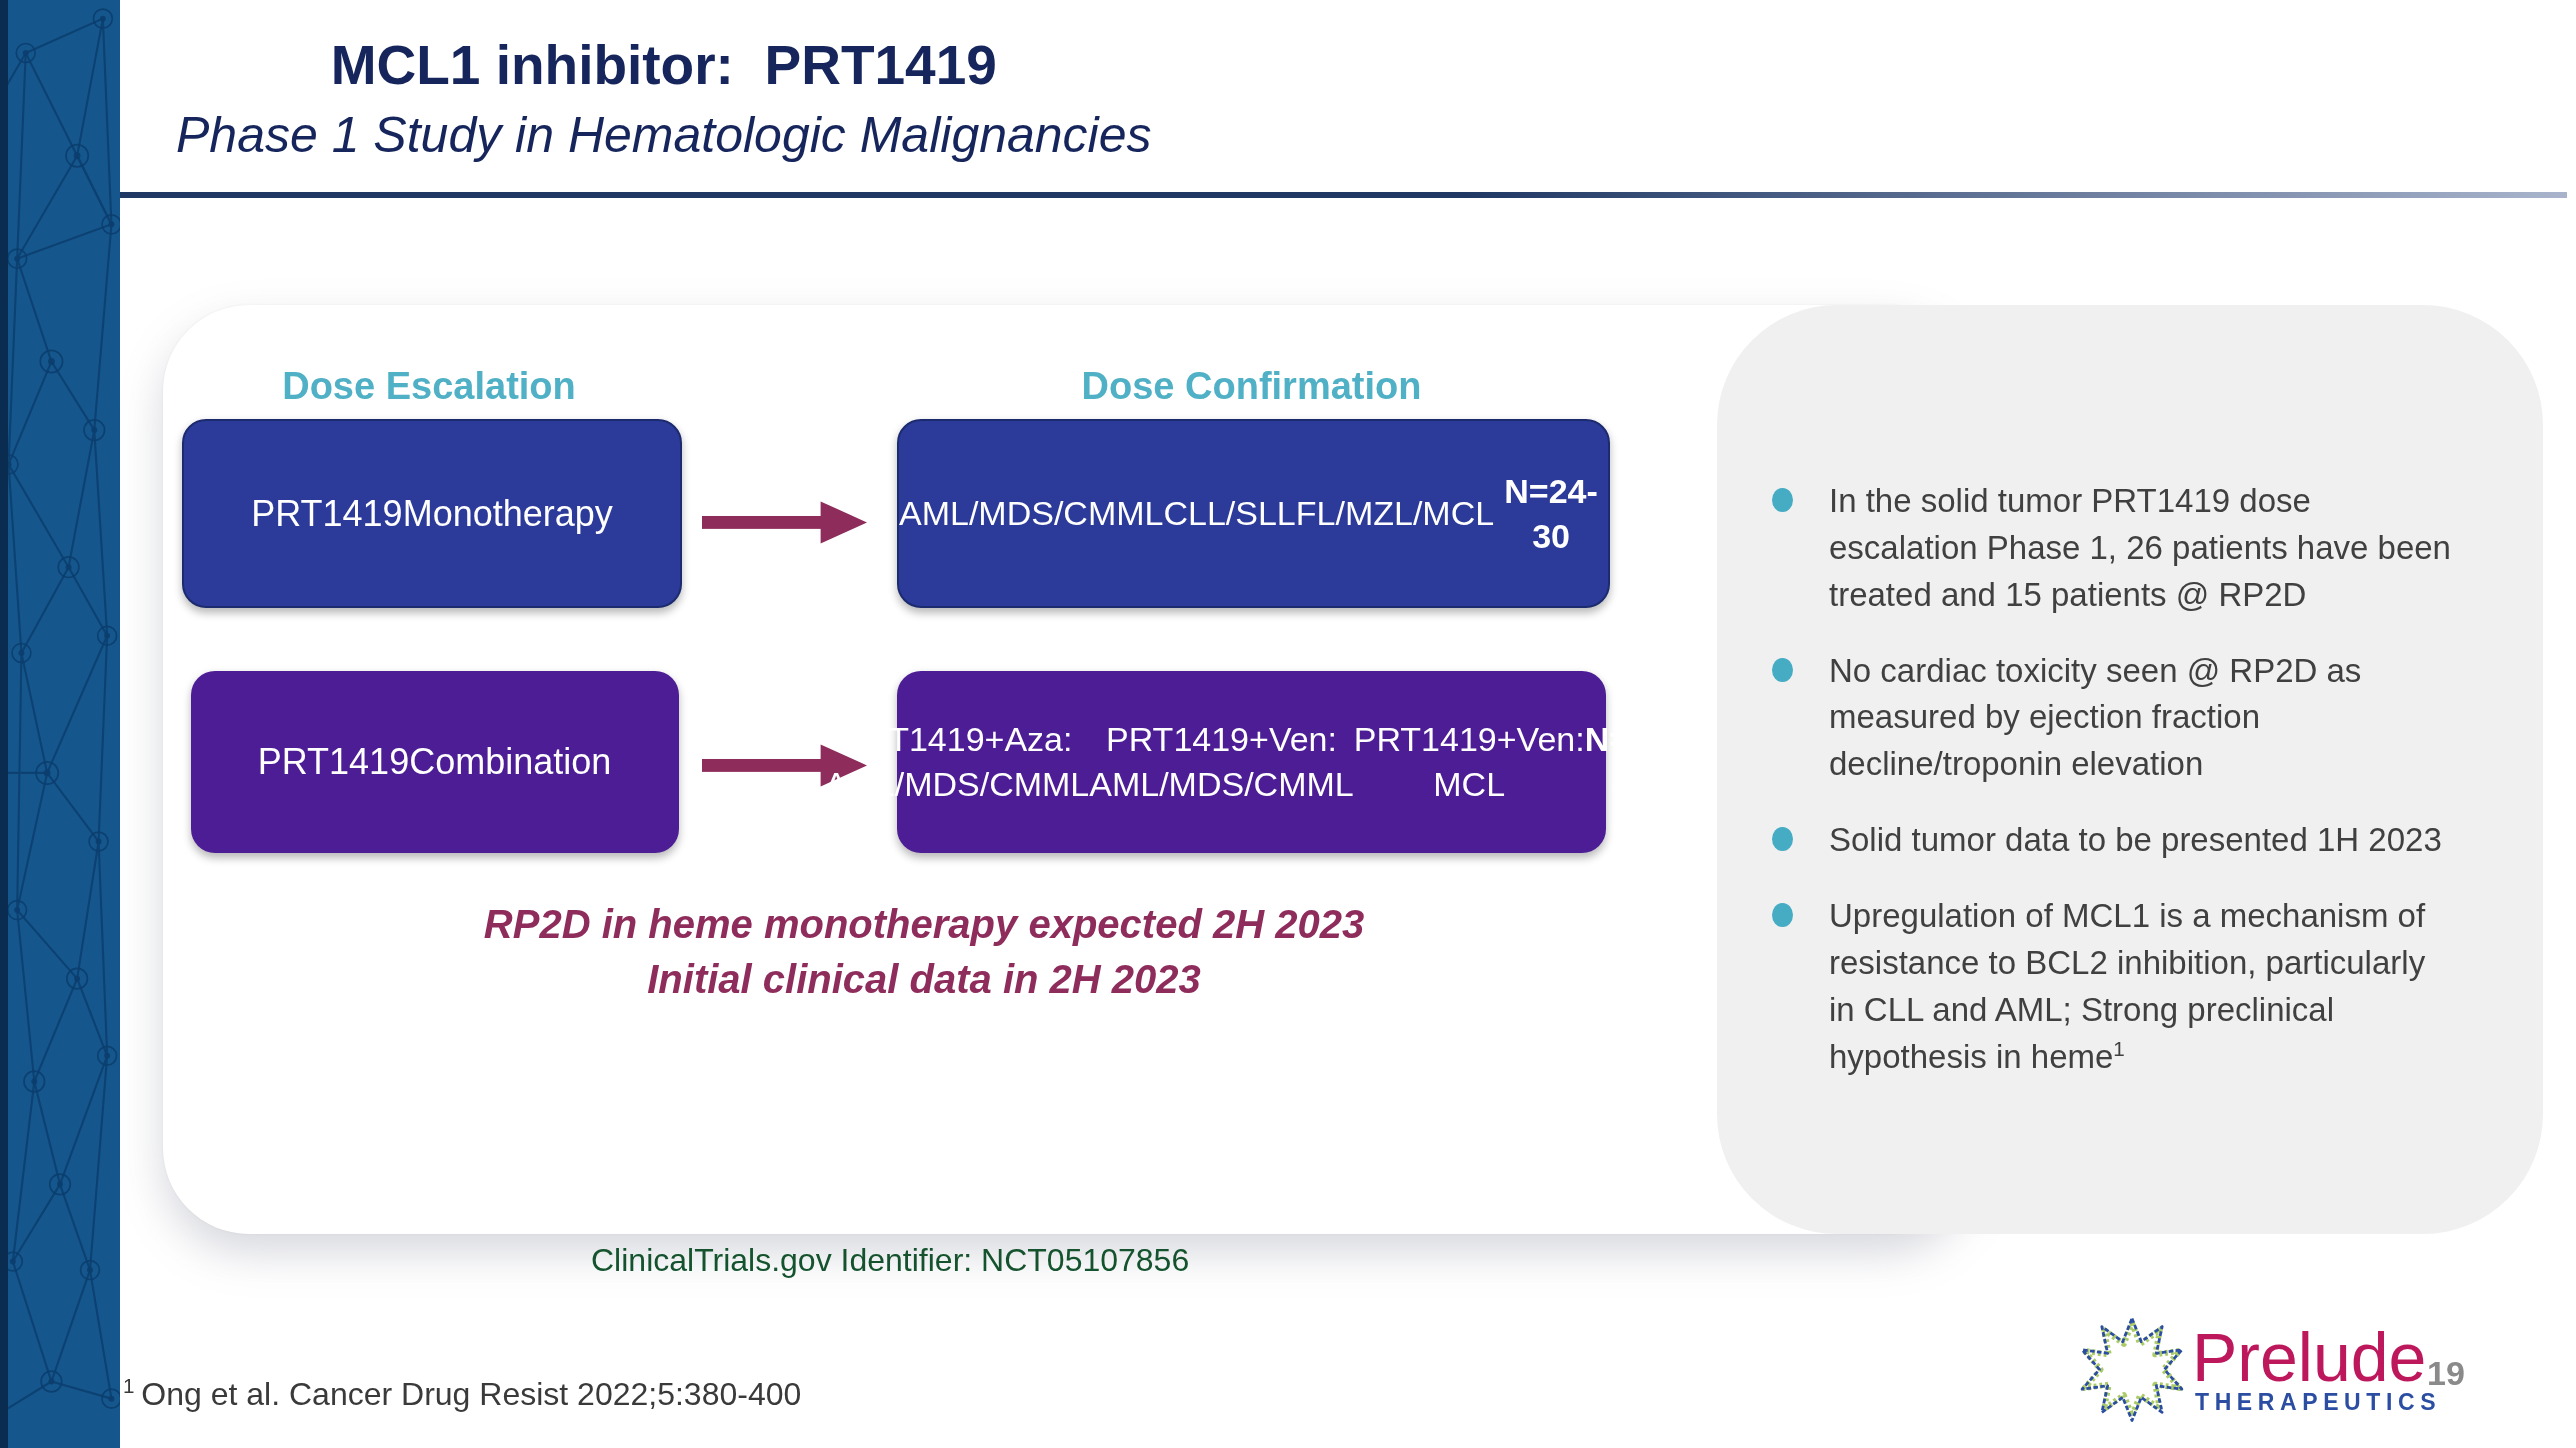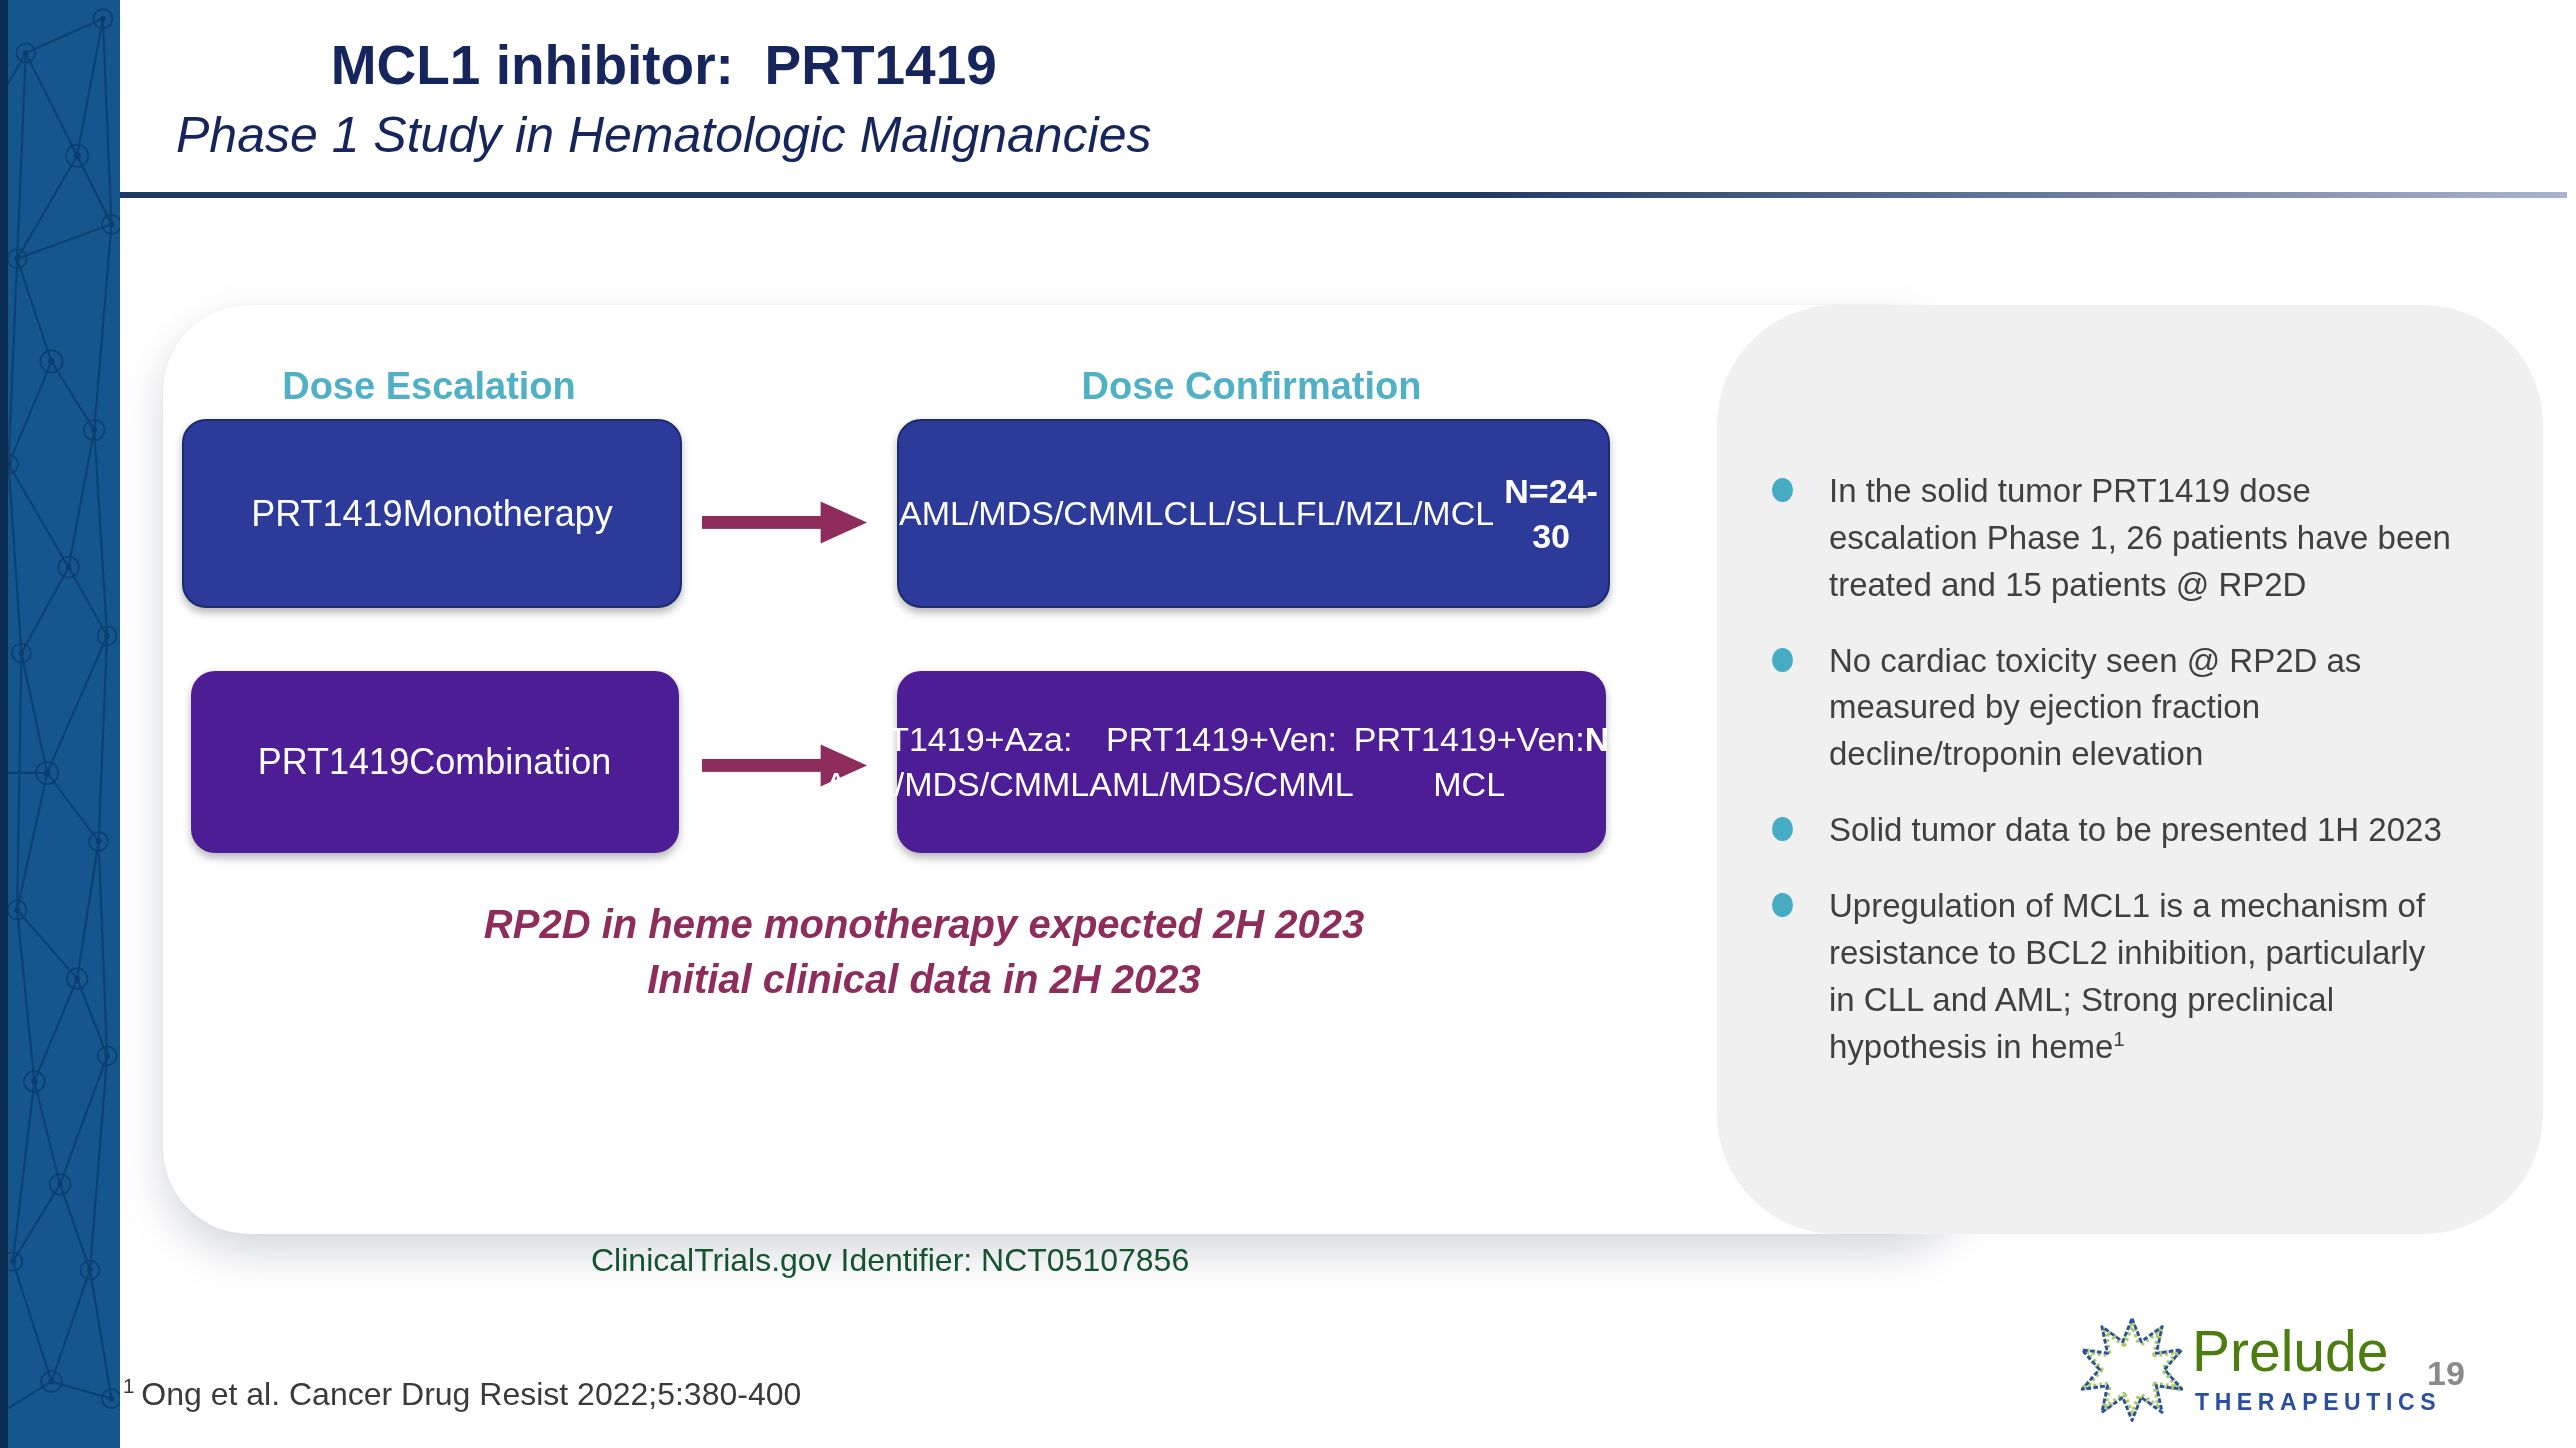--- a/index.html
+++ b/index.html
@@ -36,30 +36,30 @@
   .arrow{position:absolute;width:165px;height:52px;}
   .arrow.a1{left:539px;top:191px;}
   .arrow.a2{left:539px;top:434px;}
   .callout{position:absolute;left:69px;top:592px;width:1384px;text-align:center;
            color:#8E2C5B;font-size:40px;font-weight:bold;font-style:italic;line-height:1.38;}
   .trial-id{position:absolute;left:591px;top:1242px;font-size:32px;color:#14532d;}
   
   .highlight-card{position:absolute;left:1717px;top:305px;width:826px;height:929px;
                   background:#F0F0F1;border-radius:120px;}
   .bullets{position:absolute;left:0;top:163px;width:100%;margin:0;padding:0;list-style:none;}
-  .bullets li{position:relative;margin:0 88px 29px 112px;width:627px;
+  .bullets li{position:relative;margin:10px 88px 29px 112px;width:627px;
               font-size:33px;line-height:1.42;color:#404040;}
   .dot{position:absolute;left:-57px;top:10.3px;width:20.6px;height:24px;border-radius:50%;background:#45ACC4;}
   .bullets sup{font-size:20.6px;}
   
   .footnote{position:absolute;left:123px;top:1374px;font-size:32px;color:#3A3A3A;}
   .footnote sup{font-size:20.6px;margin-right:6.9px;}
   .logo{position:absolute;left:2074px;top:1305px;width:404px;height:129px;}
   .logo svg{position:absolute;left:0;top:0;}
-  .logo .word{position:absolute;left:118px;top:13px;font-size:57px;font-weight:500;color:#4d7c0f;}
+  .logo .word{position:absolute;left:118px;top:13px;font-size:68px;font-weight:500;color:#be185d;}
   .logo .sub{position:absolute;left:121px;top:84px;font-size:23px;font-weight:bold;
              letter-spacing:5.6px;color:#2B4EA2;}
   .page-num{position:absolute;left:2427px;top:1354px;font-size:34px;font-weight:bold;color:#8A8A8A;}
 </style>
 </head>
 <body>
 
 <div class="slide">
 
   <div class="sidebar">

